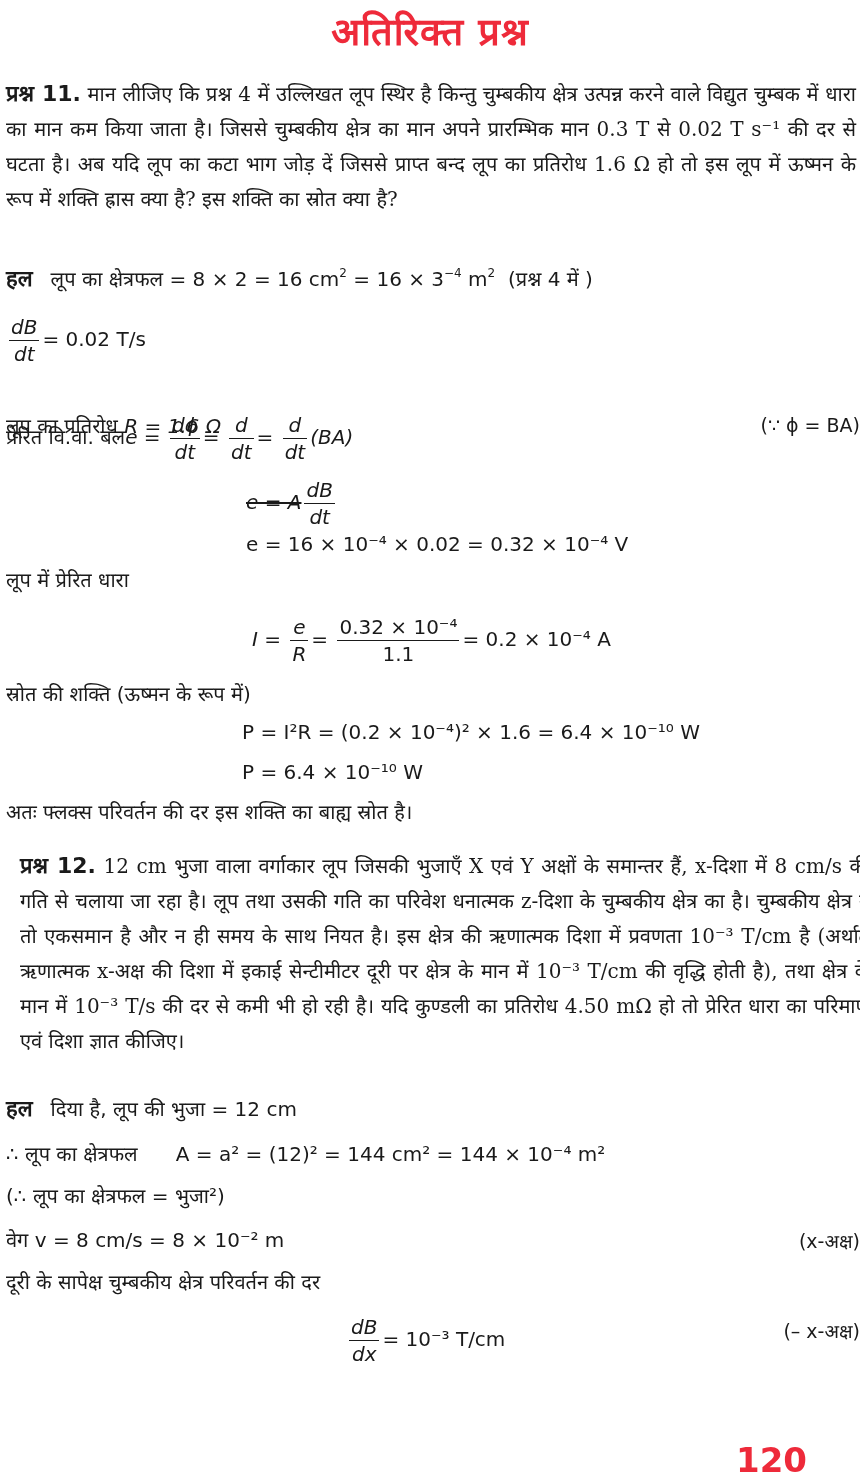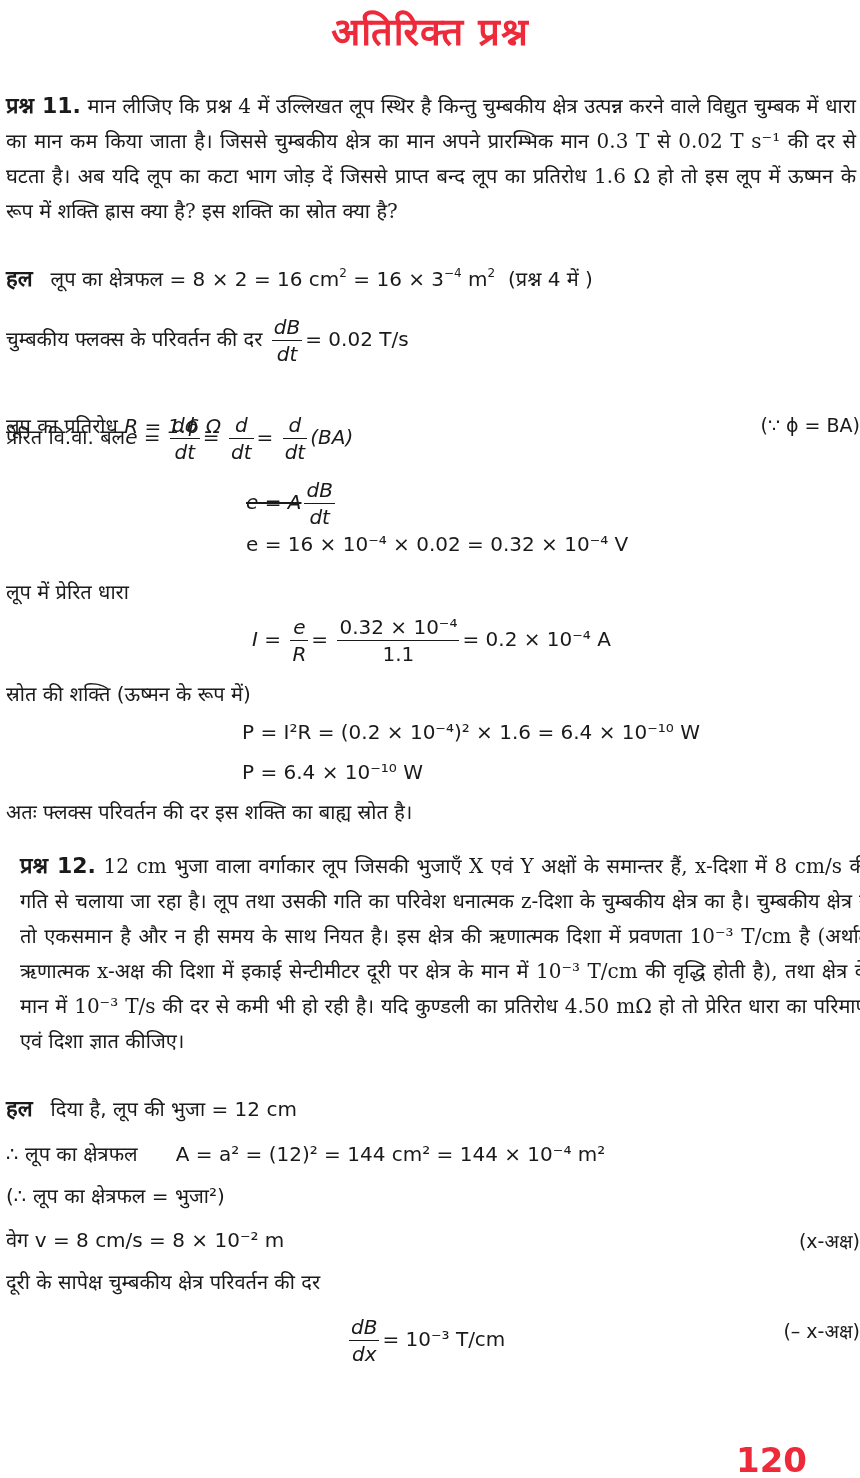--- a/index.html
+++ b/index.html
@@ -31,31 +31,30 @@
   .strike { text-decoration: line-through; }
   .pageno {
     position: absolute; left: 736px; top: 1440px; font-size: 34px; font-weight: bold; color: #ee2a3a;
   }
 </style>
 </head>
 <body>
 
 <div class="title">अतिरिक्त प्रश्न</div>
 
-<div class="q" style="top:88px;">
+<div class="q" style="top:76px;">
   <span class="qlabel">प्रश्न 11.</span>
   <span>मान लीजिए कि प्रश्न 4 में उल्लिखत लूप स्थिर है किन्तु चुम्बकीय क्षेत्र उत्पन्न करने वाले विद्युत चुम्बक में धारा का मान कम किया जाता है। जिससे चुम्बकीय क्षेत्र का मान अपने प्रारम्भिक मान 0.3 T से 0.02 T s⁻¹ की दर से घटता है। अब यदि लूप का कटा भाग जोड़ दें जिससे प्राप्त बन्द लूप का प्रतिरोध 1.6 Ω हो तो इस लूप में ऊष्मन के रूप में शक्ति ह्रास क्या है? इस शक्ति का स्रोत क्या है?</span>
 </div>
 
 <div class="line" style="top:262px;">
   <span class="hal">हल</span><span>लूप का क्षेत्रफल = 8 × 2 = 16 cm</span><sup>2</sup><span> = 16 × 3</span><sup>−4</sup><span> m</span><sup>2</sup>&nbsp;&nbsp;<span>(प्रश्न 4 में )</span>
 </div>
 
 <div class="line" style="top:302px;">
-  <span>चुम्बकीय फ्लक्स के परिवर्तन की दर</span>
   <span class="frac"><i class="num">dB</i><i class="den">dt</i></span><span>= 0.02 T/s</span>
 </div>
 
 <div class="line" style="top:372px;margin-top:40px;">
   <span>लूप का प्रतिरोध</span> <i>R = 1.6 Ω</i>
 </div>
 
 <div class="line" style="top:400px;">
   <span>प्रेरित वि.वा. बल</span><i>e =</i>
   <span class="frac"><i class="num">dϕ</i><i class="den">dt</i></span>=
@@ -63,21 +62,21 @@
   <span class="frac"><i class="num">d</i><i class="den">dt</i></span><i>(BA)</i>
 </div>
 <div class="right" style="top:414px;">(∵ ϕ = BA)</div>
 
 <div class="line" style="left:246px; top:465px;">
   <i class="strike">e = A</i><span class="frac"><i class="num">dB</i><i class="den">dt</i></span>
 </div>
 
 <div class="line" style="left:246px; top:532px;">e = 16 × 10⁻⁴ × 0.02 = 0.32 × 10⁻⁴ V</div>
 
-<div class="line" style="top:566px;margin-top:12px;">लूप में प्रेरित धारा</div>
+<div class="line" style="top:566px;">लूप में प्रेरित धारा</div>
 
 <div class="line" style="left:252px; top:602px;">
   <i>I =</i>
   <span class="frac"><i class="num">e</i><i class="den">R</i></span>=
   <span class="frac"><span class="num">0.32 × 10⁻⁴</span><span class="den">1.1</span></span><span>= 0.2 × 10⁻⁴ A</span>
 </div>
 
 <div class="line" style="top:680px;">स्रोत की शक्ति (ऊष्मन के रूप में)</div>
 <div class="line" style="left:242px; top:720px;">P = I²R = (0.2 × 10⁻⁴)² × 1.6 = 6.4 × 10⁻¹⁰ W</div>
 <div class="line" style="left:242px; top:760px;">P = 6.4 × 10⁻¹⁰ W</div>

